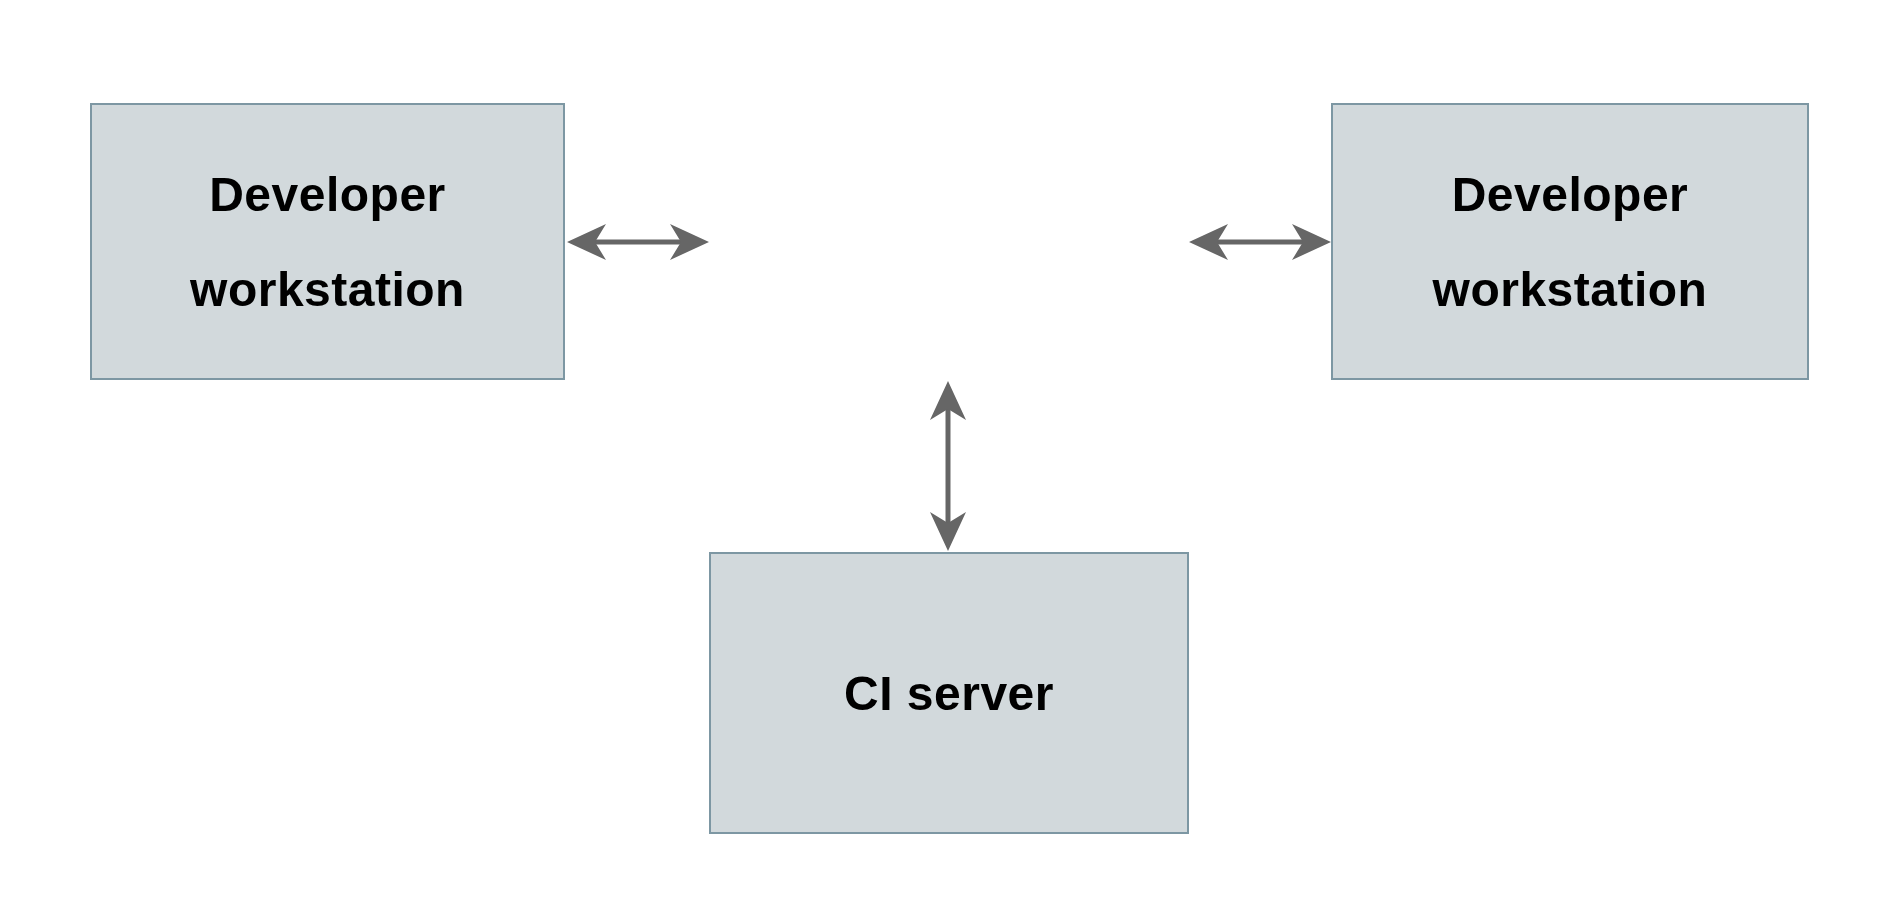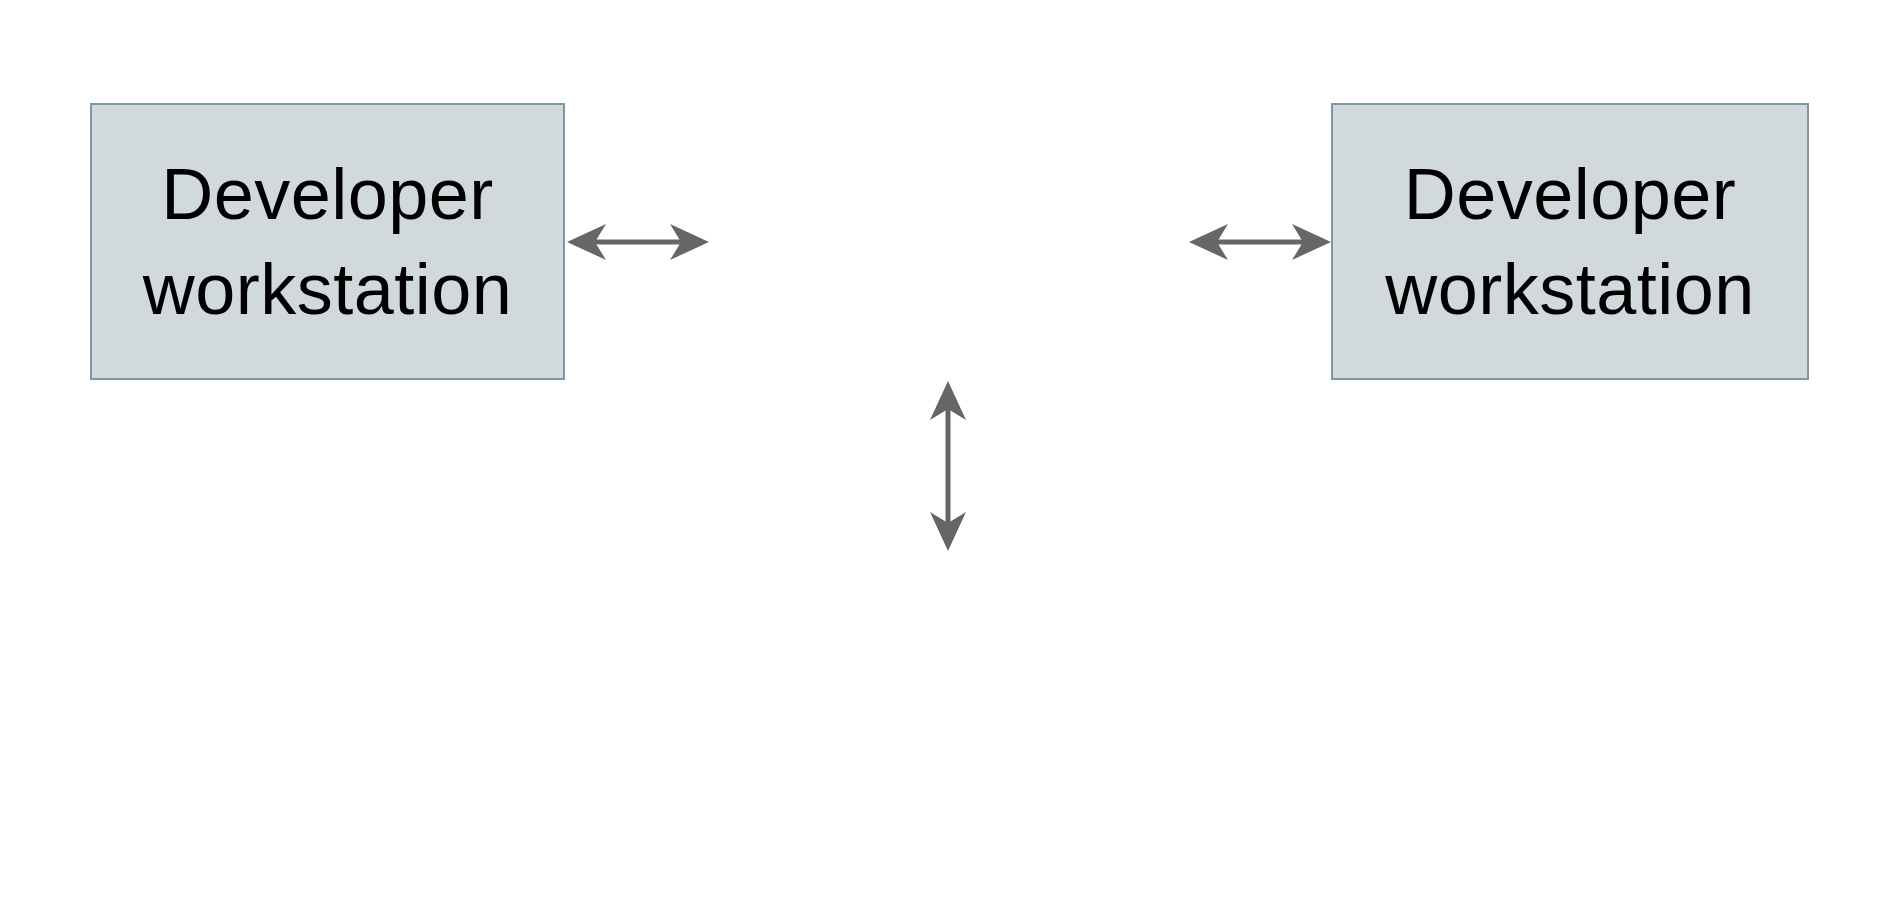--- a/index.html
+++ b/index.html
@@ -20,23 +20,23 @@
     box-sizing: border-box;
     background: var(--node-fill, #d2d9dc);
     border: 2px solid var(--node-border, #7d97a3);
     display: flex;
     align-items: center;
     justify-content: center;
     text-align: center;
   }
   .node-label {
     color: var(--text-color, #000000);
-    font-size: 72px;
+    font-size: 48px;
     line-height: 95px;
-    font-weight: 400;
+    font-weight: 700;
     letter-spacing: 0.5px;
   }
   .node-label .line {
     display: block;
   }
   .edges-layer {
     position: absolute;
     left: 0;
     top: 0;
     width: 1900px;
@@ -63,20 +63,26 @@
   </div>
 
 
   <div class="node" style="left:1331px; top:103px; width:478px; height:277px;">
     <div class="node-label">
       <span class="line">Developer</span>
       <span class="line">workstation</span>
     </div>
   </div>
 
+  <div class="node" style="left:709px; top:552px; width:480px; height:282px;">
+    <div class="node-label">
+      <span class="line">CI server</span>
+      <span class="line"></span>
+    </div>
+  </div>
 
   <svg class="edges-layer" viewBox="0 0 1900 922" aria-hidden="true">
 
     <g>
       <line class="arrow-stroke" x1="594" y1="242" x2="682" y2="242"></line>
       <polygon class="arrow-fill" points="567,242 606,224 595,242 606,260"></polygon>
       <polygon class="arrow-fill" points="709,242 670,224 681,242 670,260"></polygon>
     </g>
 
     <g>

